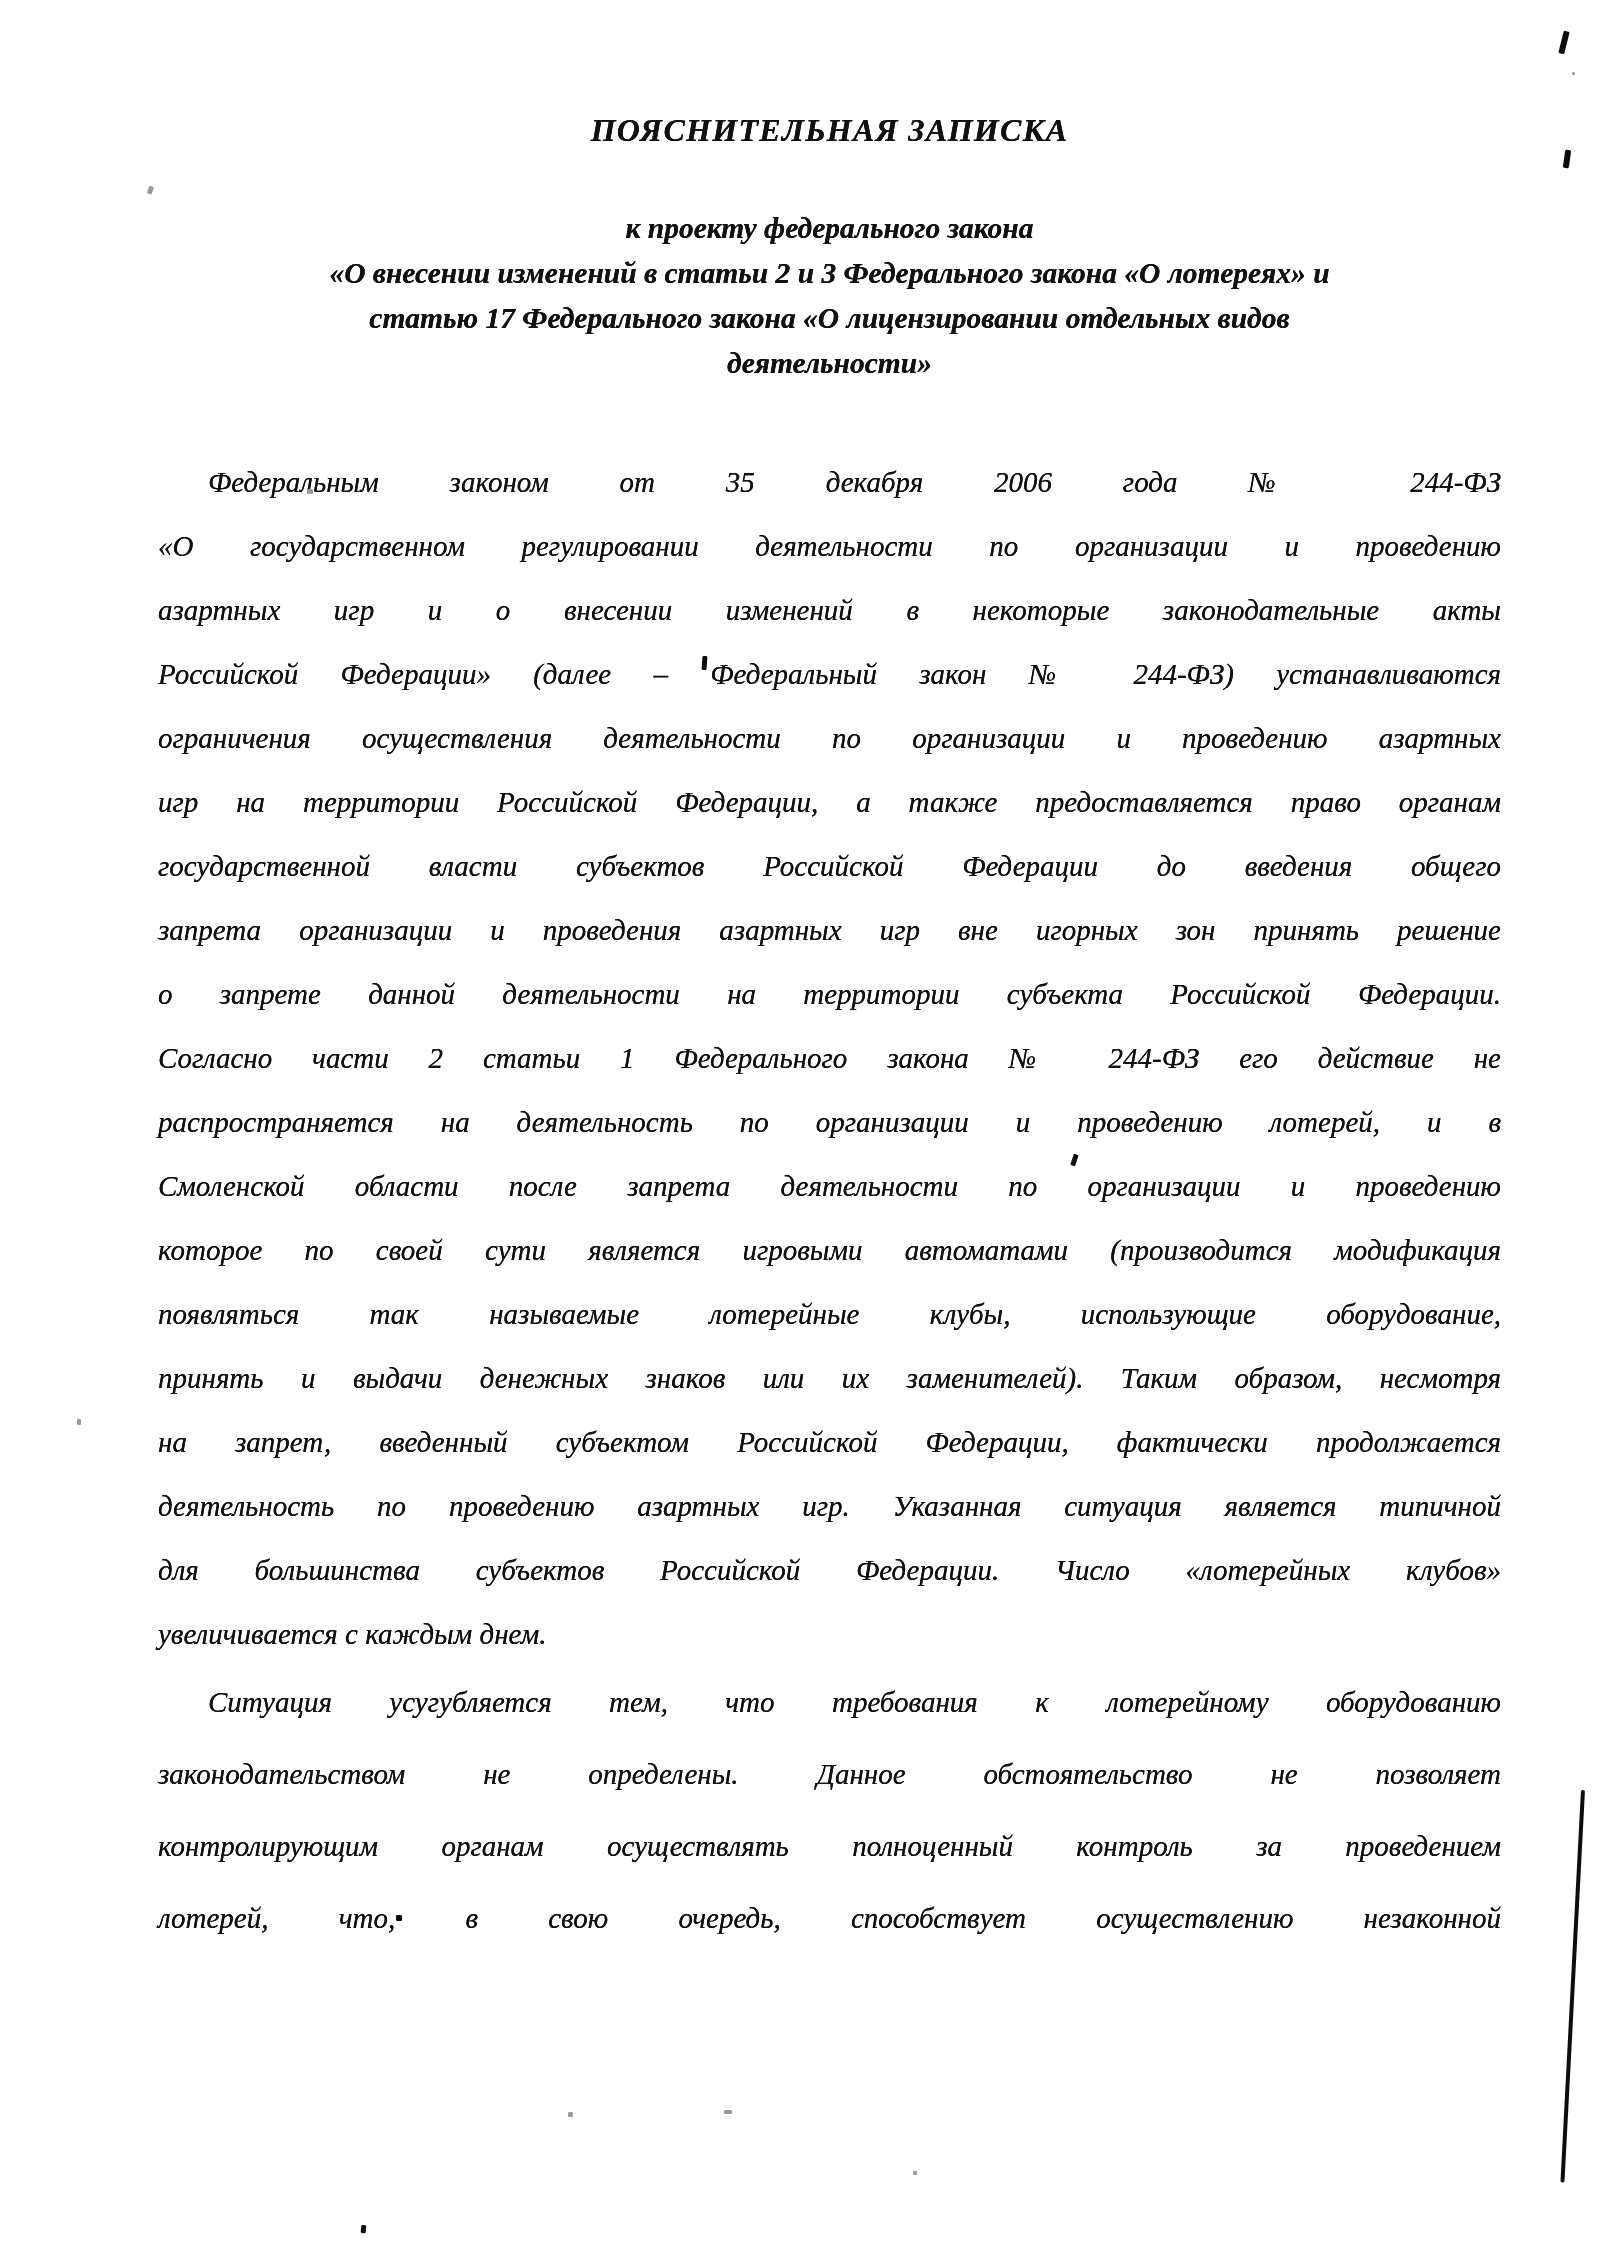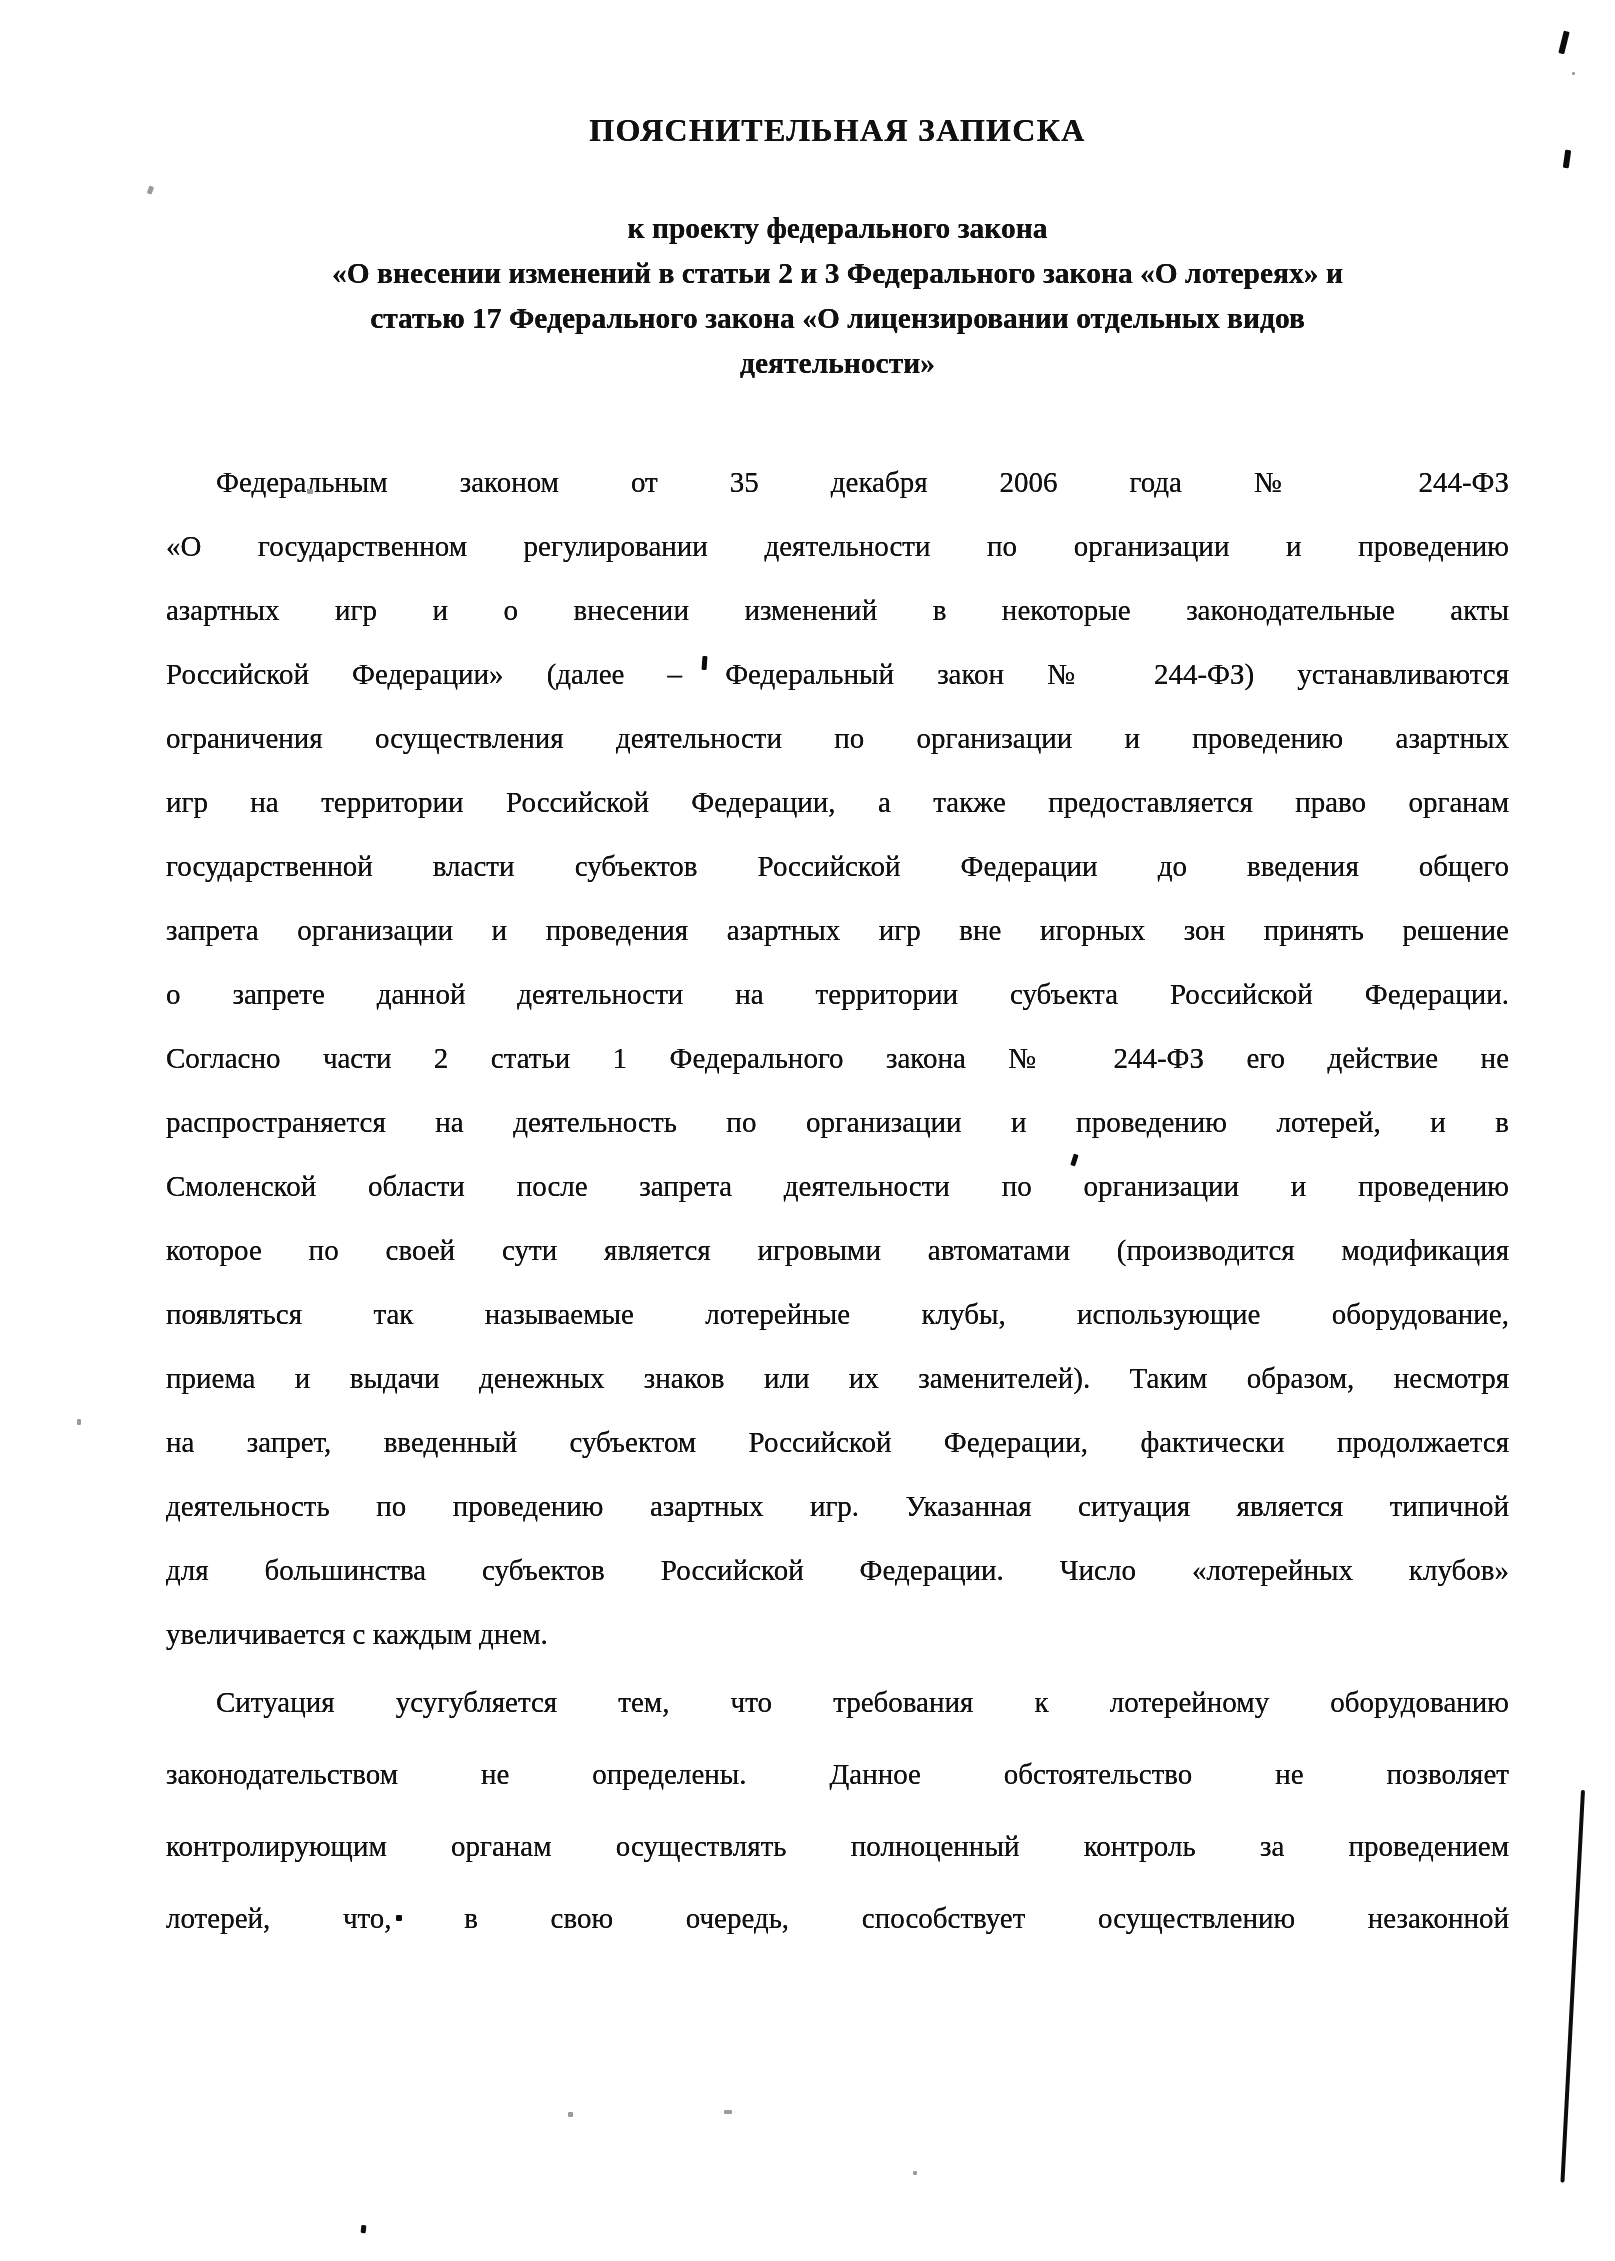--- a/index.html
+++ b/index.html
@@ -15,23 +15,24 @@
     font-family: "Liberation Serif", "DejaVu Serif", serif;
     color: #111111;
   }
   .page {
     position: absolute;
     inset: 0;
     background: #ffffff;
   }
   .content {
     position: absolute;
-    left: 166px;
+    left: 158px;
     top: 0;
     width: 1343px;
+    font-style: italic;
   }
   .title {
     margin: 110px 0 0 0;
     font-size: 32px;
     line-height: 40px;
     font-weight: 700;
     text-align: center;
     letter-spacing: 1.3px;
     text-shadow: 0 0 0.6px #000;
   }
@@ -104,21 +105,21 @@
           <div class="line">ограничения осуществления деятельности по организации и проведению азартных</div>
           <div class="line">игр на территории Российской Федерации, а также предоставляется право органам</div>
           <div class="line">государственной власти субъектов Российской Федерации до введения общего</div>
           <div class="line">запрета организации и проведения азартных игр вне игорных зон принять решение</div>
           <div class="line">о запрете данной деятельности на территории субъекта Российской Федерации.</div>
           <div class="line">Согласно части 2 статьи 1 Федерального закона № 244-ФЗ его действие не</div>
           <div class="line">распространяется на деятельность по организации и проведению лотерей, и в</div>
           <div class="line">Смоленской области после запрета деятельности по организации и проведению</div>
           <div class="line">которое по своей сути является игровыми автоматами (производится модификация</div>
           <div class="line">появляться так называемые лотерейные клубы, использующие оборудование,</div>
-          <div class="line">приема и выдачи денежных знаков или их заменителей). Таким образом, несмотря</div>
+          <div class="line">принять и выдачи денежных знаков или их заменителей). Таким образом, несмотря</div>
           <div class="line">на запрет, введенный субъектом Российской Федерации, фактически продолжается</div>
           <div class="line">деятельность по проведению азартных игр. Указанная ситуация является типичной</div>
           <div class="line">для большинства субъектов Российской Федерации. Число «лотерейных клубов»</div>
           <div class="line last-left">увеличивается с каждым днем.</div>
         </div>
         <div class="paragraph paragraph-1">
           <div class="line first-line">Ситуация усугубляется тем, что требования к лотерейному оборудованию</div>
           <div class="line">законодательством не определены. Данное обстоятельство не позволяет</div>
           <div class="line">контролирующим органам осуществлять полноценный контроль за проведением</div>
           <div class="line">лотерей, что, в свою очередь, способствует осуществлению незаконной</div>

